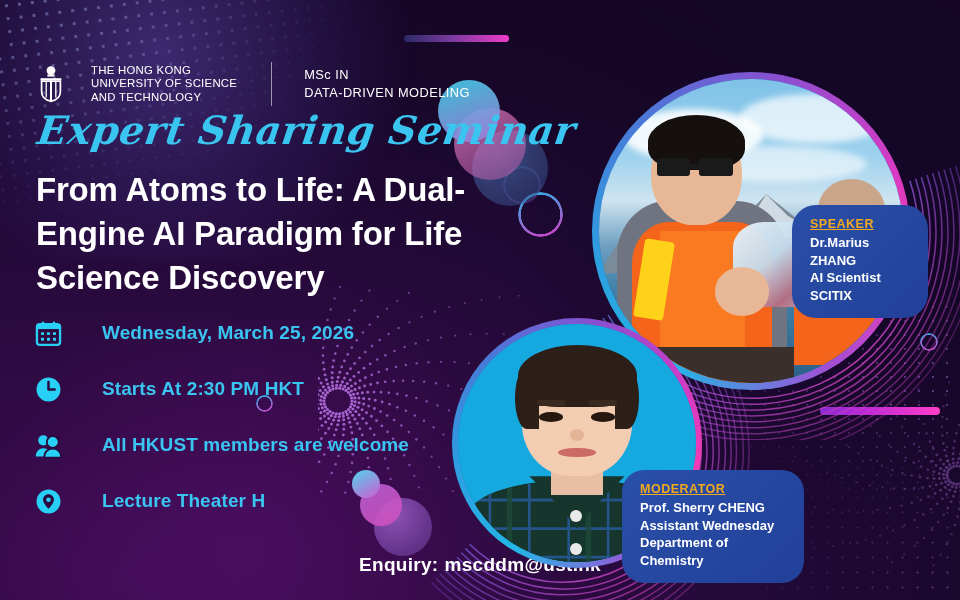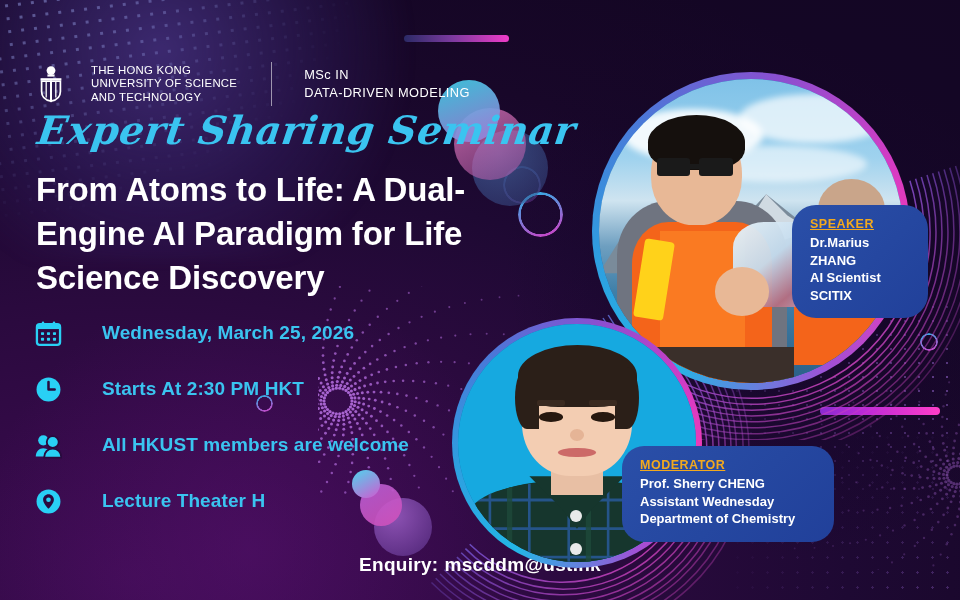--- a/index.html
+++ b/index.html
@@ -184,21 +184,21 @@
 
   
   .name-card {
     position:absolute;
     background:linear-gradient(135deg, #2a4fa8 0%, #2547a0 55%, #21409a 100%);
     border-radius:22px;
     padding:12px 16px 14px 18px;
     color:#fff;
   }
   #speaker-card { left:792px; top:205px; width:136px; border-radius:24px 24px 24px 24px; }
-  #moderator-card { left:622px; top:446px; width:212px; }
+  #moderator-card { left:622px; top:470px; width:182px; }
   .role { color:#f2a91e; font-size:12.5px; font-weight:700; letter-spacing:.5px; margin-bottom:3px;text-decoration:underline; }
   .pname { font-size:13px; font-weight:700; line-height:17.5px; }
   .pline { font-size:13px; font-weight:700; line-height:17.5px; }
 
   
   .ph-sky { position:absolute; inset:0;
     background:linear-gradient(180deg,#7fc2e8 0%, #9fd2ee 26%, #cfe4f0 40%, #6e9fc0 55%, #3f7fa8 70%, #2c6b96 100%); }
   .ph-cloud { position:absolute; border-radius:50%; background:rgba(255,255,255,.88); filter:blur(3px); }
   .ph-water { position:absolute; left:0; right:0; bottom:0; height:34%;
     background:linear-gradient(180deg,#3f7da6,#2a5f86); }

